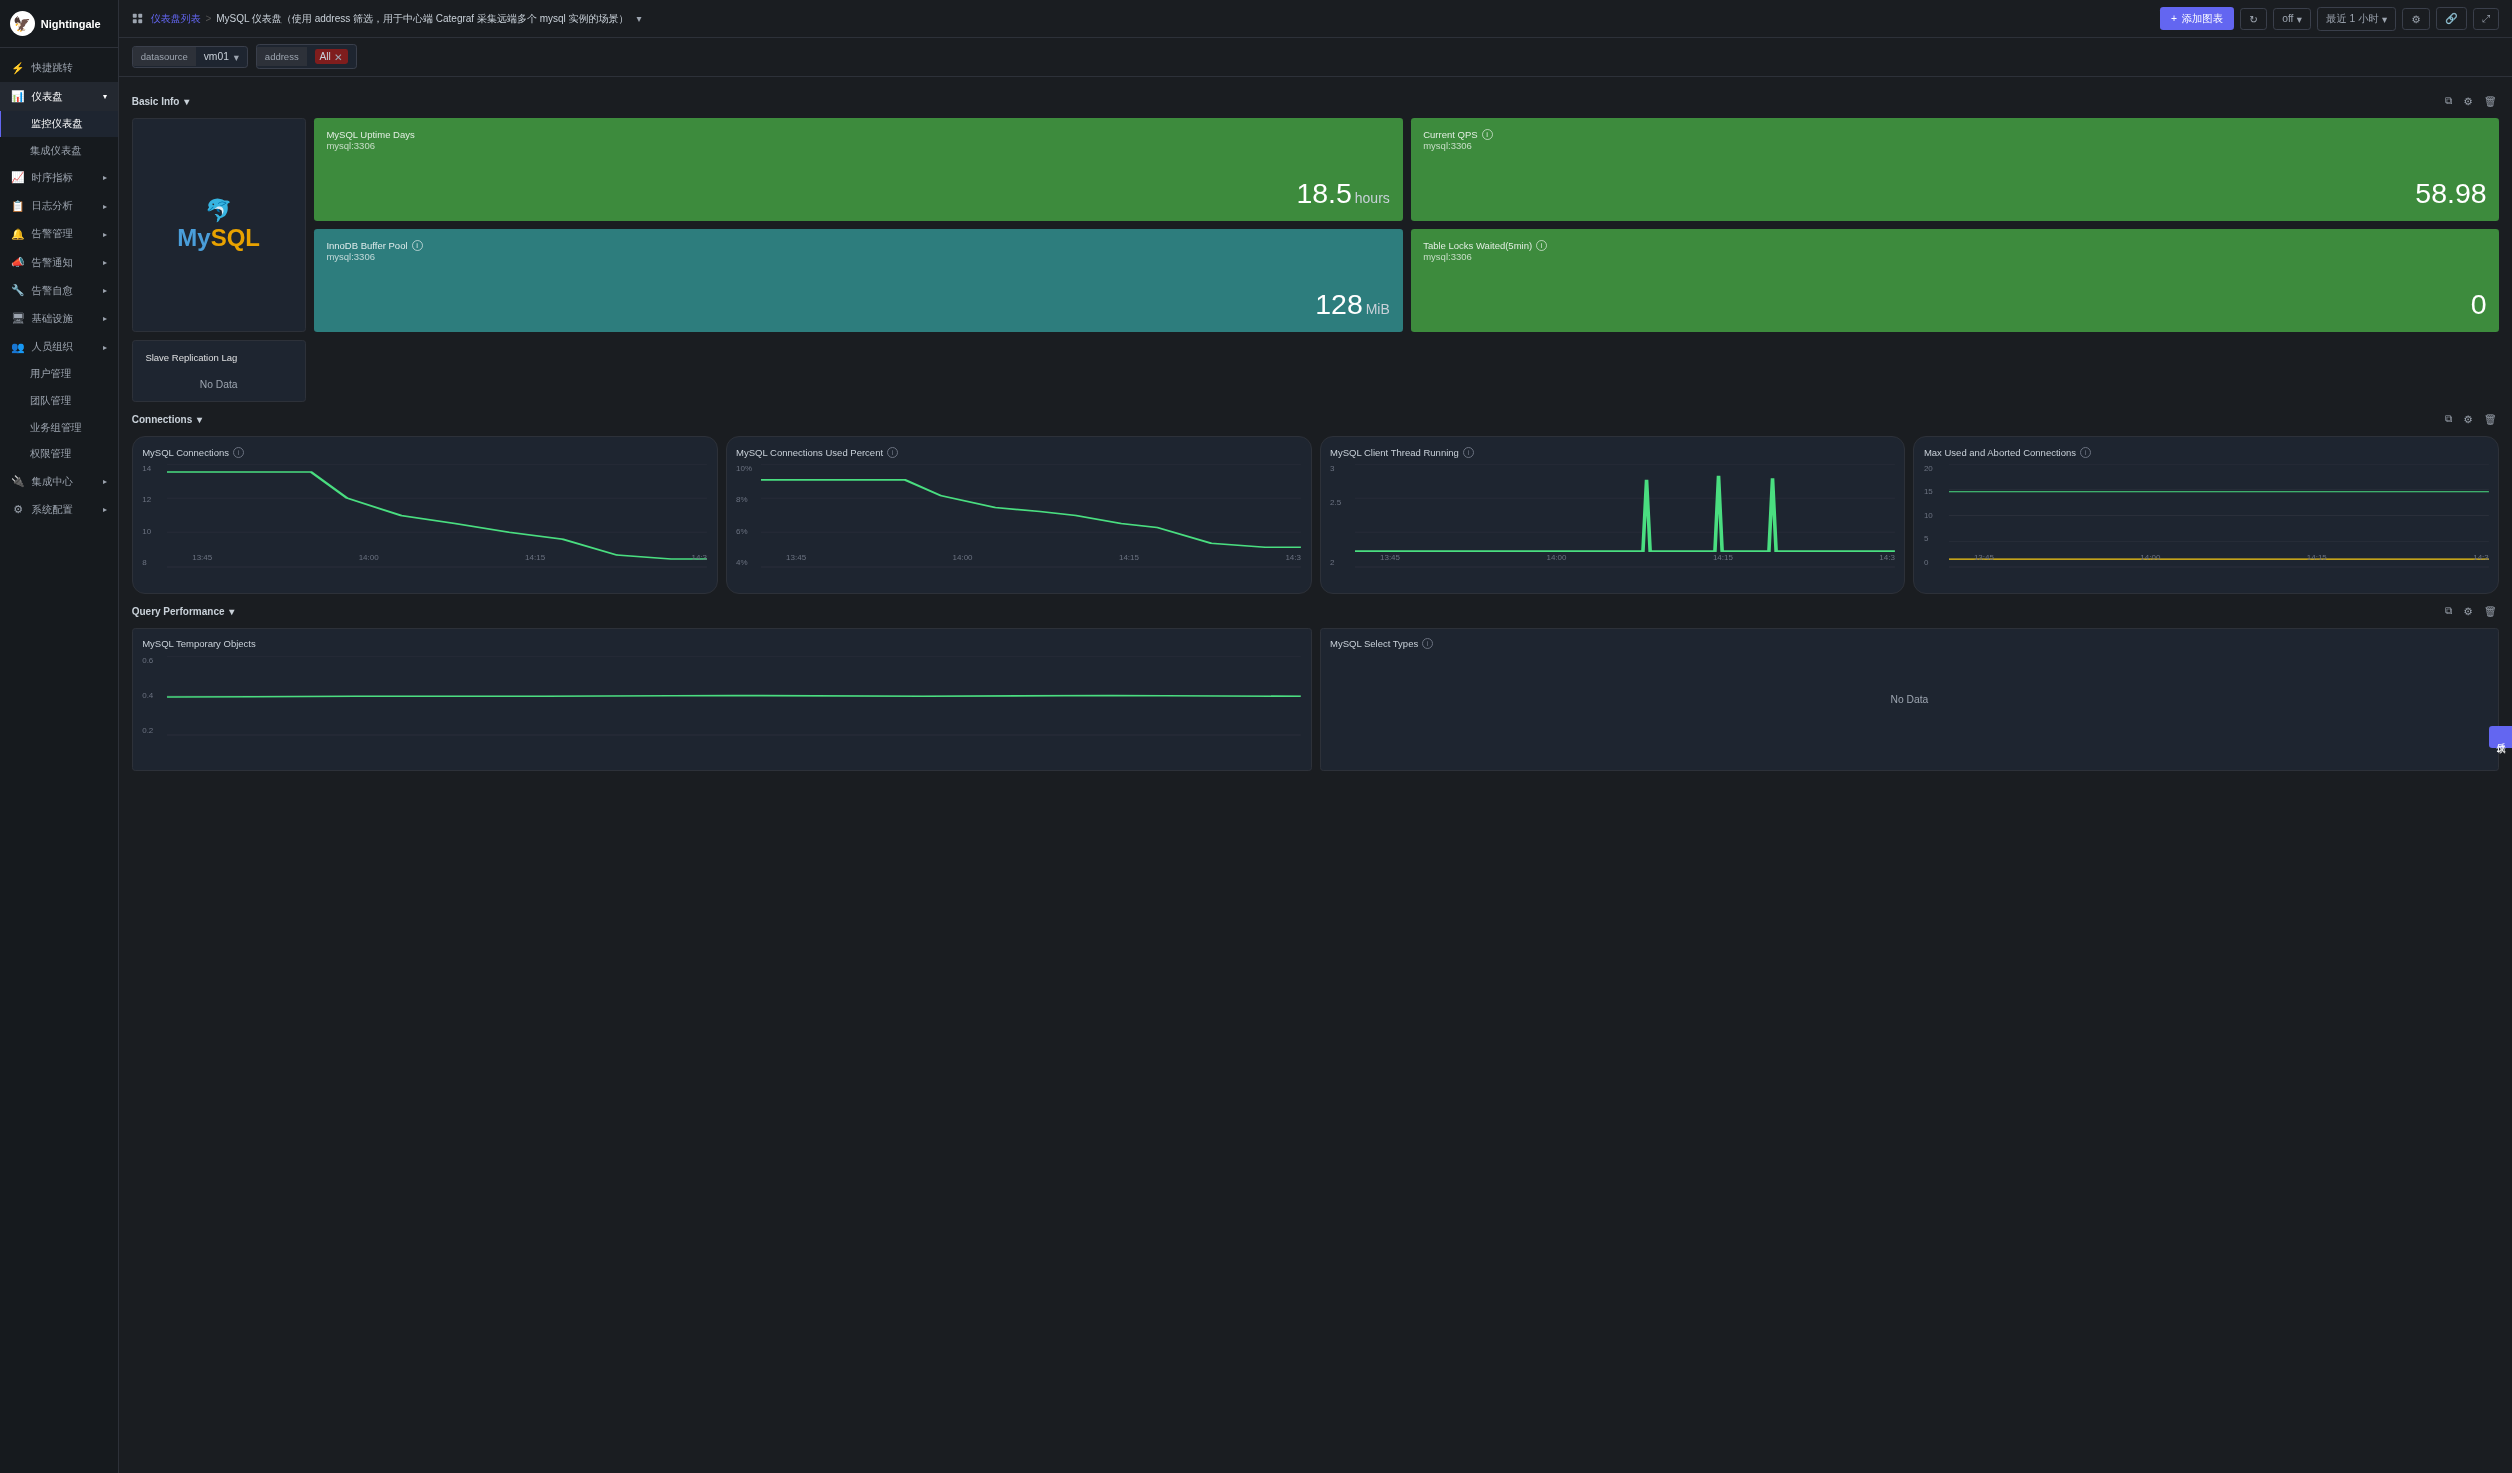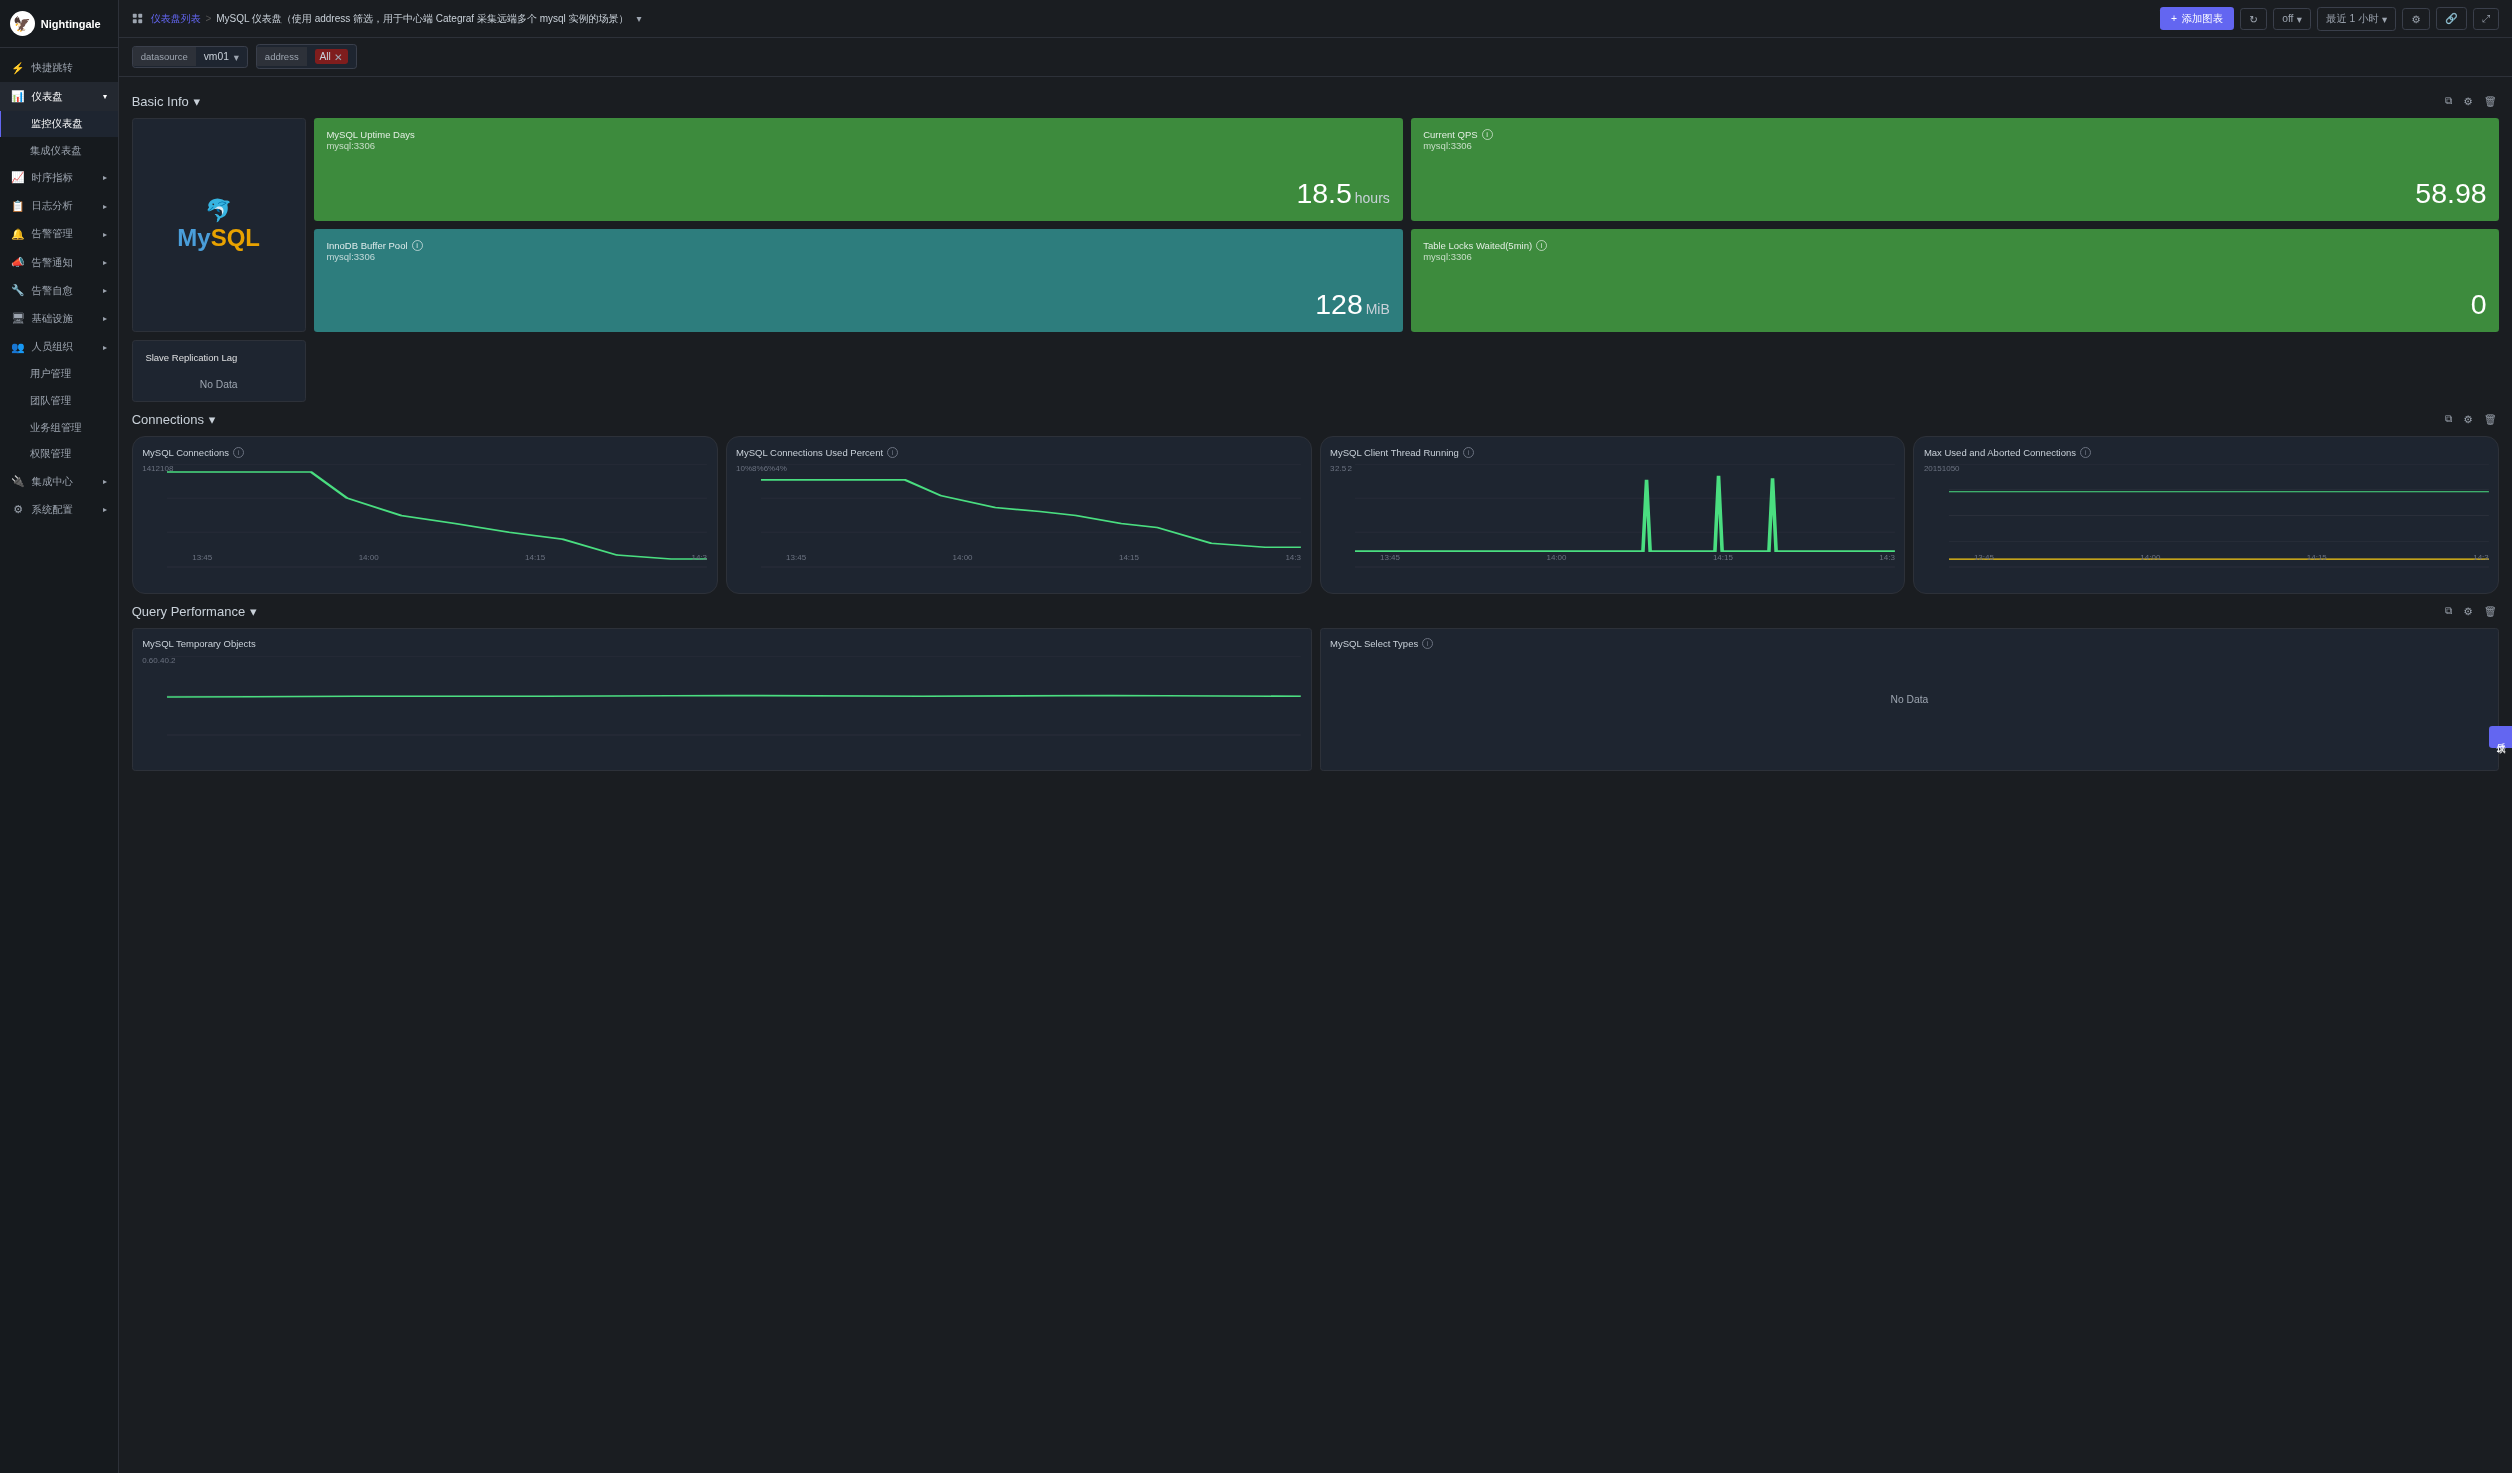--- a/index.html
+++ b/index.html
@@ -37,21 +37,21 @@
     .filter-label { background: #2d3139; padding: 4px 8px; color: #9da5b0; font-size: 9.5px; }
     .filter-value { padding: 4px 8px; color: #c9d1d9; display: flex; align-items: center; gap: 4.8px; }
     .filter-tag { background: #7f1d1d; border-radius: 2.4px; padding: 1.6px 4.8px; display: flex; align-items: center; gap: 3.2px; }
     .filter-tag-x { cursor: pointer; color: #9da5b0; }
 
     
     .dashboard { flex: 1; overflow-y: auto; padding: 9.5px 12.7px; background: #1a1d21; }
 
     
     .section-header { display: flex; align-items: center; justify-content: space-between; margin-bottom: 8px; margin-top: 6.3px; }
-    .section-title { display: flex; align-items: center; gap: 4.8px; font-size: 13px; color: #c9d1d9; font-weight: 400; cursor: pointer; }
+    .section-title { display: flex; align-items: center; gap: 4.8px; font-size: 10px; color: #c9d1d9; font-weight: 700; cursor: pointer; }
     .section-actions { display: flex; align-items: center; gap: 6.3px; color: #9da5b0; }
     .section-action-btn { cursor: pointer; padding: 2.4px; }
 
     
     .basic-info-grid { display: grid; grid-template-columns: 174px 1fr 1fr; grid-template-rows: 103px 103px; gap: 8px; margin-bottom: 8px; }
     .mysql-logo-panel { grid-row: 1 / 3; background: #1e2530; border: 0.8px solid #2d3139; border-radius: 3.2px; display: flex; align-items: center; justify-content: center; }
     .mysql-logo { text-align: center; }
     .stat-panel { border-radius: 3.2px; padding: 11px 12.7px; display: flex; flex-direction: column; justify-content: space-between; }
     .stat-panel-green { background: #3d8b3d; border: none; }
     .stat-panel-teal { background: #2d7d7d; border: none; }
@@ -61,21 +61,21 @@
     .stat-panel-value { font-size: 28.5px; font-weight: 300; color: #fff; text-align: right; }
     .stat-panel-unit { font-size: 14px; }
     .stat-panel-nodata { color: #9da5b0; font-size: 10.3px; text-align: center; padding-top: 16px; }
     .info-icon { display: inline-flex; align-items: center; justify-content: center; width: 11px; height: 11px; border-radius: 50%; border: 0.8px solid rgba(255,255,255,0.6); font-size: 8px; color: rgba(255,255,255,0.8); }
 
     
     .charts-grid-4 { display: grid; grid-template-columns: repeat(4, 1fr); gap: 8px; margin-bottom: 8px; }
     .chart-panel { background: #1e2530; border: 0.8px solid #2d3139; border-radius: 13px; padding: 9.5px; height: 158px; }
     .chart-panel-title { font-size: 9.5px; color: #c9d1d9; margin-bottom: 6.3px; display: flex; align-items: center; gap: 4px; }
     .chart-area { position: relative; height: 119px; overflow: hidden; }
-    .chart-y-labels { position: absolute; left: 0; top: 0; bottom: 16px; display: flex; flex-direction: row; justify-content: space-between; font-size: 8px; color: #6b7280; width: 22px; }
+    .chart-y-labels { position: absolute; left: 0; top: 0; bottom: 16px; display: flex; flex-direction: column; justify-content: space-between; font-size: 8px; color: #6b7280; width: 22px; }
     .chart-content { position: absolute; left: 25px; right: 0; top: 0; bottom: 16px; }
     .chart-x-labels { position: absolute; left: 25px; right: 0; bottom: 0; height: 14.3px; display: flex; justify-content: space-between; font-size: 8px; color: #6b7280; }
 
     
     .charts-grid-2 { display: grid; grid-template-columns: 1fr 1fr; gap: 8px; }
     .chart-panel-lg { background: #1e2530; border: 0.8px solid #2d3139; border-radius: 3.2px; padding: 9.5px; height: 143px; }
 
     
     .feedback-tab { position: fixed; right: 0; top: 50%; transform: translateY(-50%); background: #6366f1; color: #fff; writing-mode: vertical-rl; padding: 8px 4.8px; border-radius: 3.2px 0 0 3.2px; font-size: 9.5px; cursor: pointer; z-index: 100; }
 

